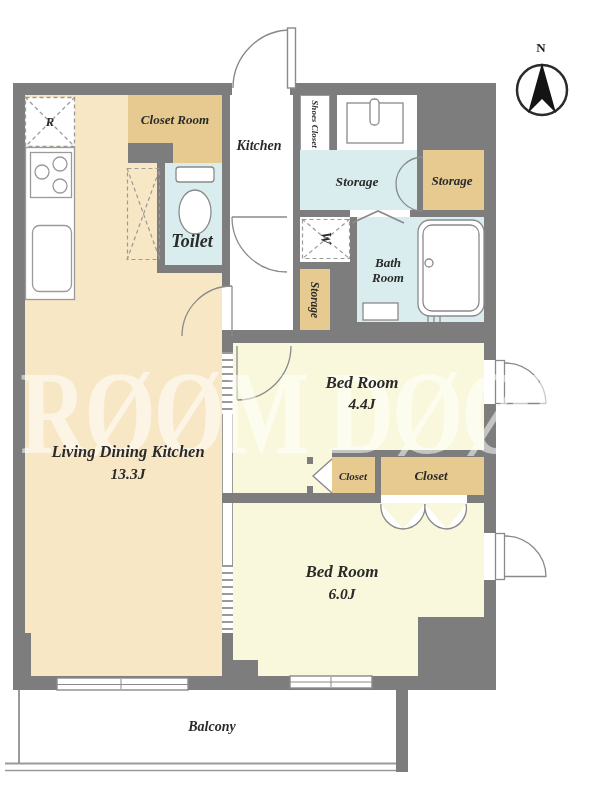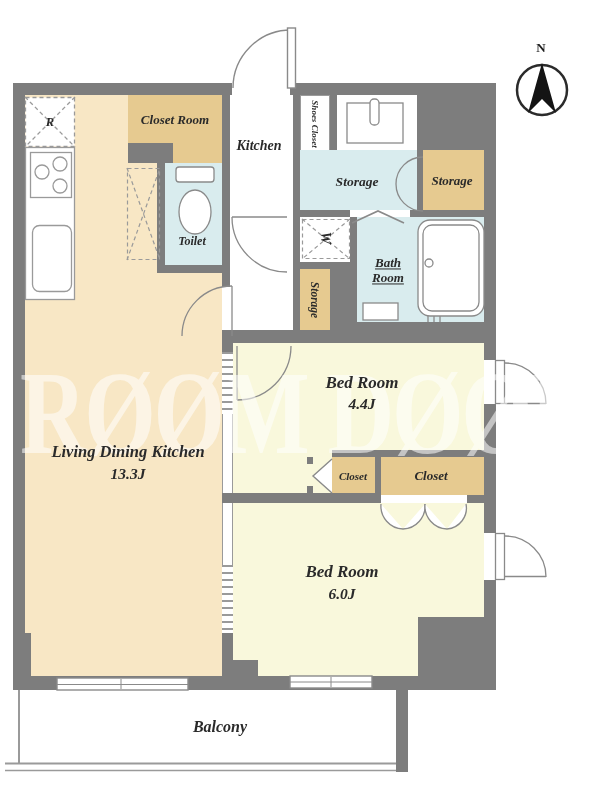--- a/index.html
+++ b/index.html
@@ -14,21 +14,21 @@
   .hatch{position:absolute;background:repeating-linear-gradient(180deg,#9a9a9a 0 2px,#ffffff 2px 7px);z-index:4;}
   .ldk{background:#f8e7c5;}
   .bed{background:#f9f8dc;}
   .wet{background:#d9ecee;}
   .tan{background:#e6ca90;}
   .white{background:#ffffff;}
   .bordered{border:1px solid #9a9a9a;box-sizing:border-box;}
   svg.overlay{position:absolute;left:0;top:0;z-index:5;pointer-events:none;}
   .lbl{position:absolute;z-index:7;font-style:italic;font-weight:600;color:#2a2a2a;
        white-space:nowrap;transform:translate(-50%,-50%);text-align:center;}
-  .lbl.wrap{white-space:normal;line-height:1.12;text-decoration:underline;}
+  .lbl.wrap{white-space:normal;line-height:1.12;}
   .vlbl{position:absolute;z-index:7;font-style:italic;font-weight:600;color:#2a2a2a;
         white-space:nowrap;transform:translate(-50%,-50%) rotate(90deg);}
   .nlbl{position:absolute;z-index:7;font-weight:600;color:#1c1c1c;transform:translate(-50%,-50%);}
   #watermark{position:absolute;left:20px;top:346px;z-index:6;
        font-family:"Liberation Serif",serif;font-weight:bold;font-size:118px;
        color:rgba(255,255,255,0.55);letter-spacing:-3px;white-space:nowrap;
        transform:scaleX(0.78);transform-origin:left top;}
 </style>
 </head>
 <body>
@@ -220,31 +220,31 @@
       <circle cx="542" cy="90" r="25" stroke="#2b2b2b" stroke-width="2.5" fill="none"></circle>
       <path d="M542,63 L556,113 L542,99 L528,113 Z" fill="#141414"></path>
     </g>
   </svg>
 
   <div class="lbl" style="left:175px;top:120px;font-size:13px;">Closet Room</div>
   <div class="lbl" style="left:259px;top:146px;font-size:14px;">Kitchen</div>
   <div class="vlbl" style="left:315px;top:124px;font-size:9px;">Shoes Closet</div>
   <div class="lbl" style="left:357px;top:182px;font-size:13.5px;">Storage</div>
   <div class="lbl" style="left:452px;top:181px;font-size:13px;">Storage</div>
-  <div class="lbl" style="left:192px;top:241px;font-size:12px;">Toilet</div>
+  <div class="lbl" style="left:192px;top:241px;font-size:18px;">Toilet</div>
   <div class="vlbl" style="left:325px;top:238px;font-size:14px;">W</div>
   <div class="lbl wrap" style="left:388px;top:271px;font-size:13px;width:52px;">Bath Room</div>
   <div class="vlbl" style="left:315px;top:300px;font-size:11.5px;">Storage</div>
   <div class="lbl" style="left:362px;top:383px;font-size:17px;">Bed Room</div>
   <div class="lbl" style="left:362px;top:404px;font-size:15.5px;">4.4J</div>
   <div class="lbl" style="left:128px;top:452px;font-size:16.5px;">Living Dining Kitchen</div>
   <div class="lbl" style="left:128px;top:474px;font-size:15.5px;">13.3J</div>
   <div class="lbl" style="left:353px;top:476px;font-size:11px;">Closet</div>
   <div class="lbl" style="left:431px;top:476px;font-size:13px;">Closet</div>
   <div class="lbl" style="left:342px;top:572px;font-size:17px;">Bed Room</div>
   <div class="lbl" style="left:342px;top:594px;font-size:15.5px;">6.0J</div>
-  <div class="lbl" style="left:220px;top:727px;font-size:16px;">Balcony</div>
+  <div class="lbl" style="left:212px;top:727px;font-size:14px;">Balcony</div>
   <div class="lbl" style="left:50px;top:122px;font-size:12.5px;">R</div>
   <div class="nlbl" style="left:541px;top:48px;font-size:13px;">N</div>
 
   <div id="watermark">RØØM DØØR</div>
 
 </div>
 
 </body></html>

